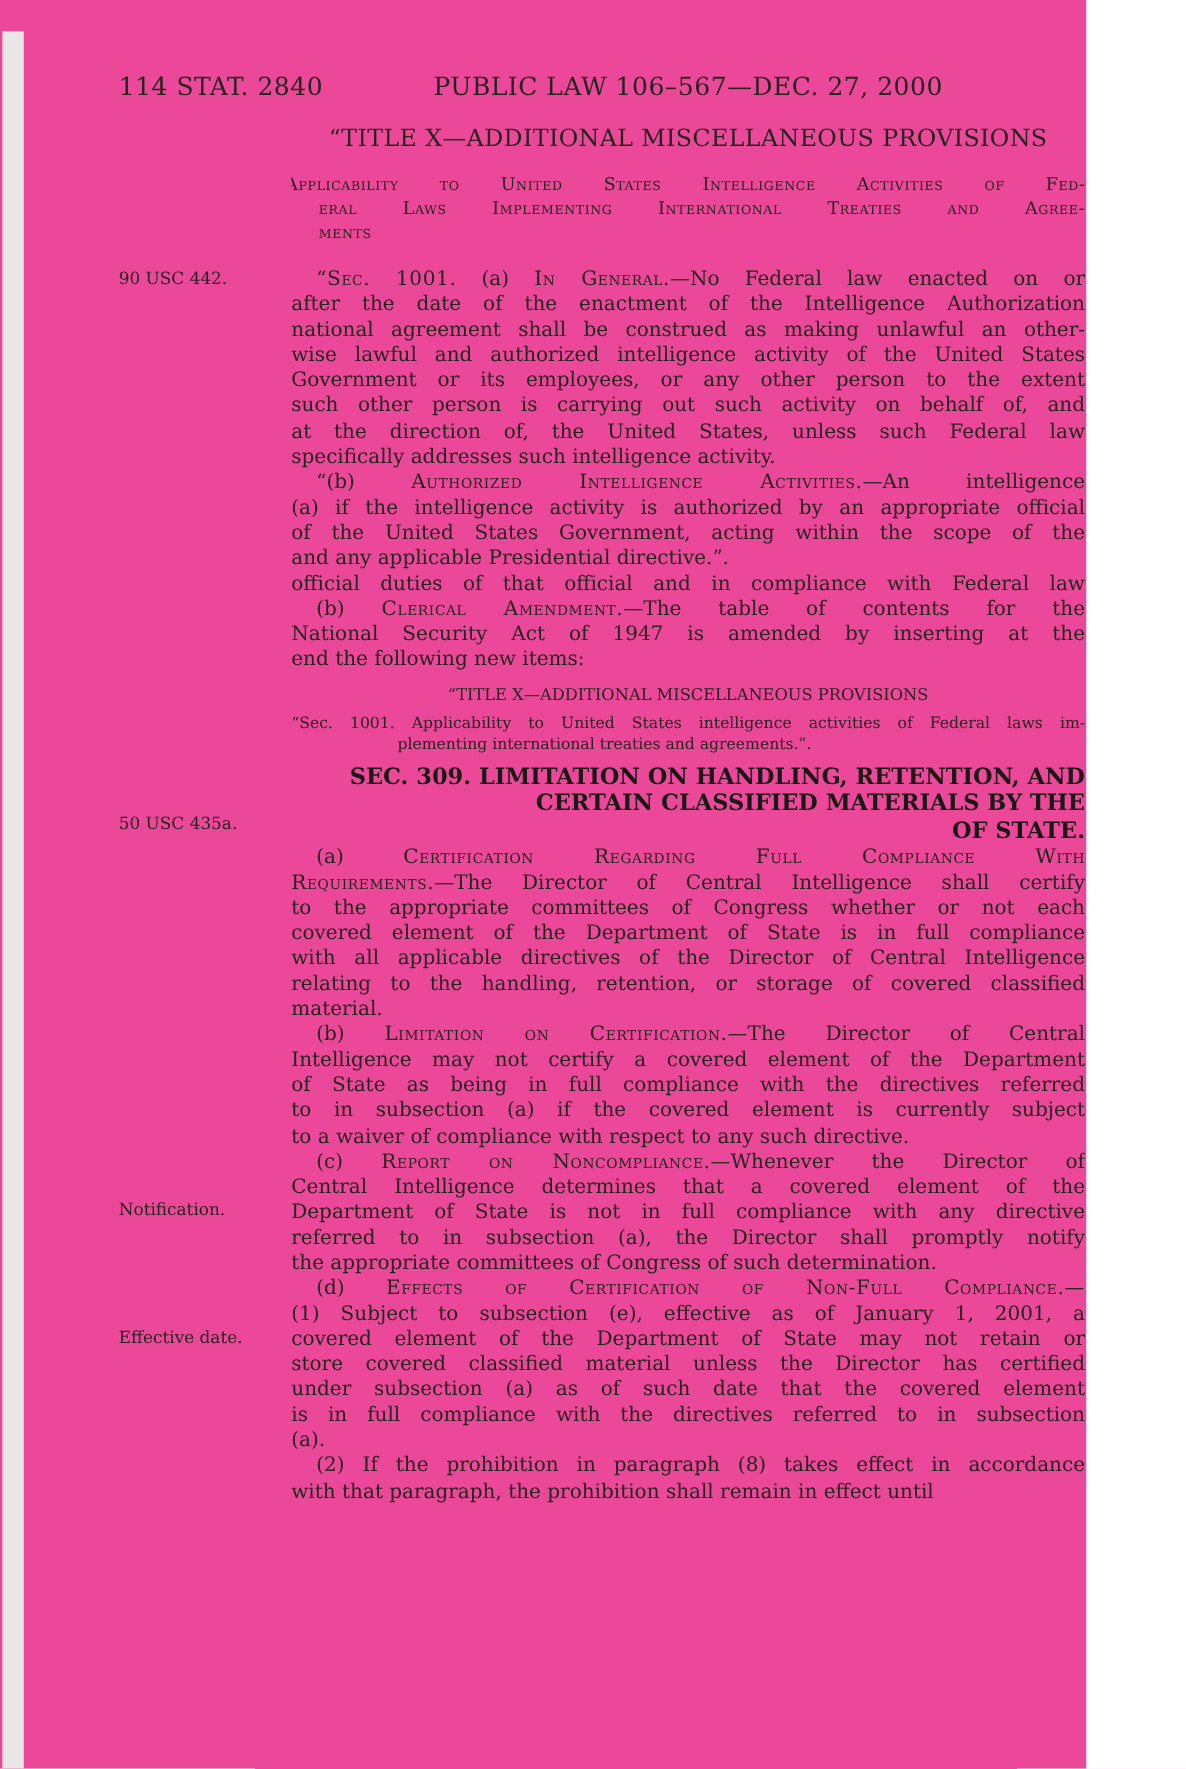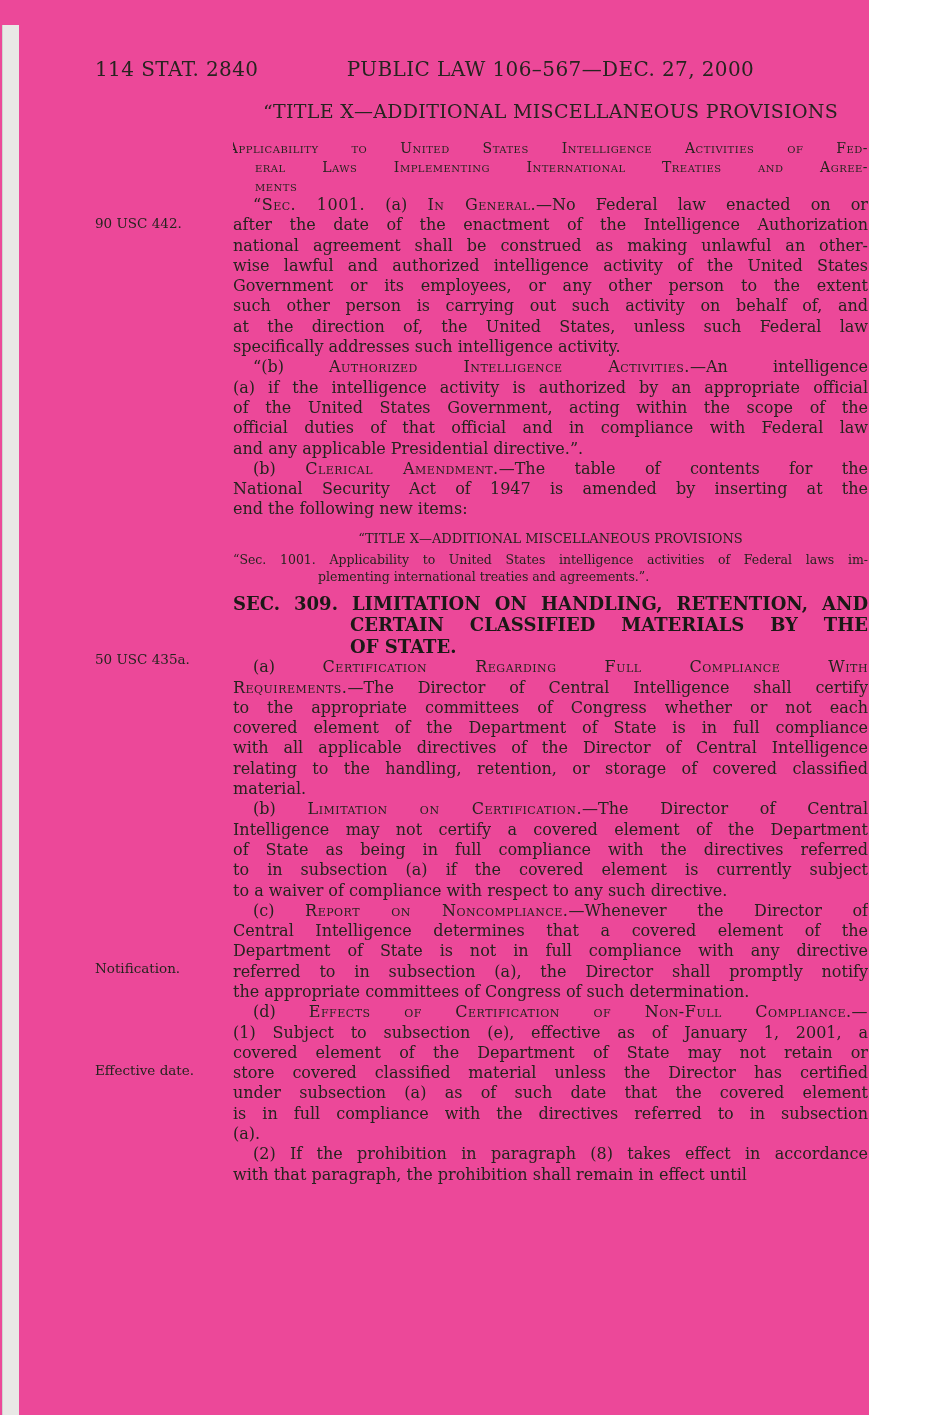--- a/index.html
+++ b/index.html
@@ -9,34 +9,34 @@
         background:#e9e8e6;border-left:1px solid #d2d1cf;}
   .hdr-stat{position:absolute;left:95px;top:57px;font-size:20px;letter-spacing:.4px;}
   .hdr-law{position:absolute;left:233px;top:57px;width:635px;text-align:center;
         font-size:20px;letter-spacing:.4px;}
   .doc-title{position:absolute;left:233px;top:100px;width:635px;text-align:center;
         font-size:19px;letter-spacing:.3px;}
   .subhead{position:absolute;left:233px;top:139px;width:635px;font-size:14px;}
   .subhead .ln{height:19px;line-height:19px;}
   .subhead .ln.first{text-indent:-11px;}
   .subhead .ln.cont{padding-left:22px;}
-  .col{position:absolute;left:233px;top:195px;width:635px;}
+  .col{position:absolute;left:233px;top:213px;width:635px;}
   .mnote{position:absolute;left:95px;width:132px;font-size:13.5px;line-height:16px;}
   .ln{overflow:hidden;}
   .jl{text-align:justify;text-align-last:justify;}
   .sc{font-variant:small-caps;letter-spacing:.5px;}
   .para{font-size:16px;}
   .para .ln{height:20.3px;line-height:20.3px;}
   .para .ln.first{text-indent:20px;}
   .toc-title{margin-top:10px;font-size:13px;text-align:center;height:17px;line-height:17px;}
   .toc-entry{margin-top:4px;font-size:12.5px;}
   .toc-entry .ln{height:17.5px;line-height:17.5px;}
   .toc-entry .ln.cont{padding-left:85px;}
   .heading{margin-top:7px;font-size:18px;font-weight:bold;color:#1b1916;}
-  .heading .ln{height:21.5px;line-height:21.5px;}
+  .heading .ln{height:21.5px;line-height:21.5px;text-align:right;}
   .heading .ln.cont{padding-left:117px;}
 </style>
 </head>
 <body>
 
 <div class="page">
   <div class="edge-strip"></div>
 
   <div class="hdr-stat">114 STAT. 2840</div>
   <div class="hdr-law">PUBLIC LAW 106–567—DEC. 27, 2000</div>
@@ -62,22 +62,22 @@
         <div class="ln cont jl">wise lawful and authorized intelligence activity of the United States</div>
         <div class="ln cont jl">Government or its employees, or any other person to the extent</div>
         <div class="ln cont jl">such other person is carrying out such activity on behalf of, and</div>
         <div class="ln cont jl">at the direction of, the United States, unless such Federal law</div>
         <div class="ln cont">specifically addresses such intelligence activity.</div>
       </div>
       <div class="block para">
         <div class="ln first jl"><span>“(b) </span><span class="sc">Authorized Intelligence Activities.</span><span>—An intelligence</span></div>
         <div class="ln cont jl">(a) if the intelligence activity is authorized by an appropriate official</div>
         <div class="ln cont jl">of the United States Government, acting within the scope of the</div>
+        <div class="ln cont">and any applicable Presidential directive.”.</div>
         <div class="ln cont jl">official duties of that official and in compliance with Federal law</div>
-        <div class="ln cont">and any applicable Presidential directive.”.</div>
       </div>
       <div class="block para">
         <div class="ln first jl"><span>(b) </span><span class="sc">Clerical Amendment.</span><span>—The table of contents for the</span></div>
         <div class="ln cont jl">National Security Act of 1947 is amended by inserting at the</div>
         <div class="ln cont">end the following new items:</div>
       </div>
       <div class="block toc-title">“TITLE X—ADDITIONAL MISCELLANEOUS PROVISIONS</div>
       <div class="block toc-entry">
         <div class="ln first jl">“Sec. 1001. Applicability to United States intelligence activities of Federal laws im-</div>
         <div class="ln cont">plementing international treaties and agreements.”.</div>

